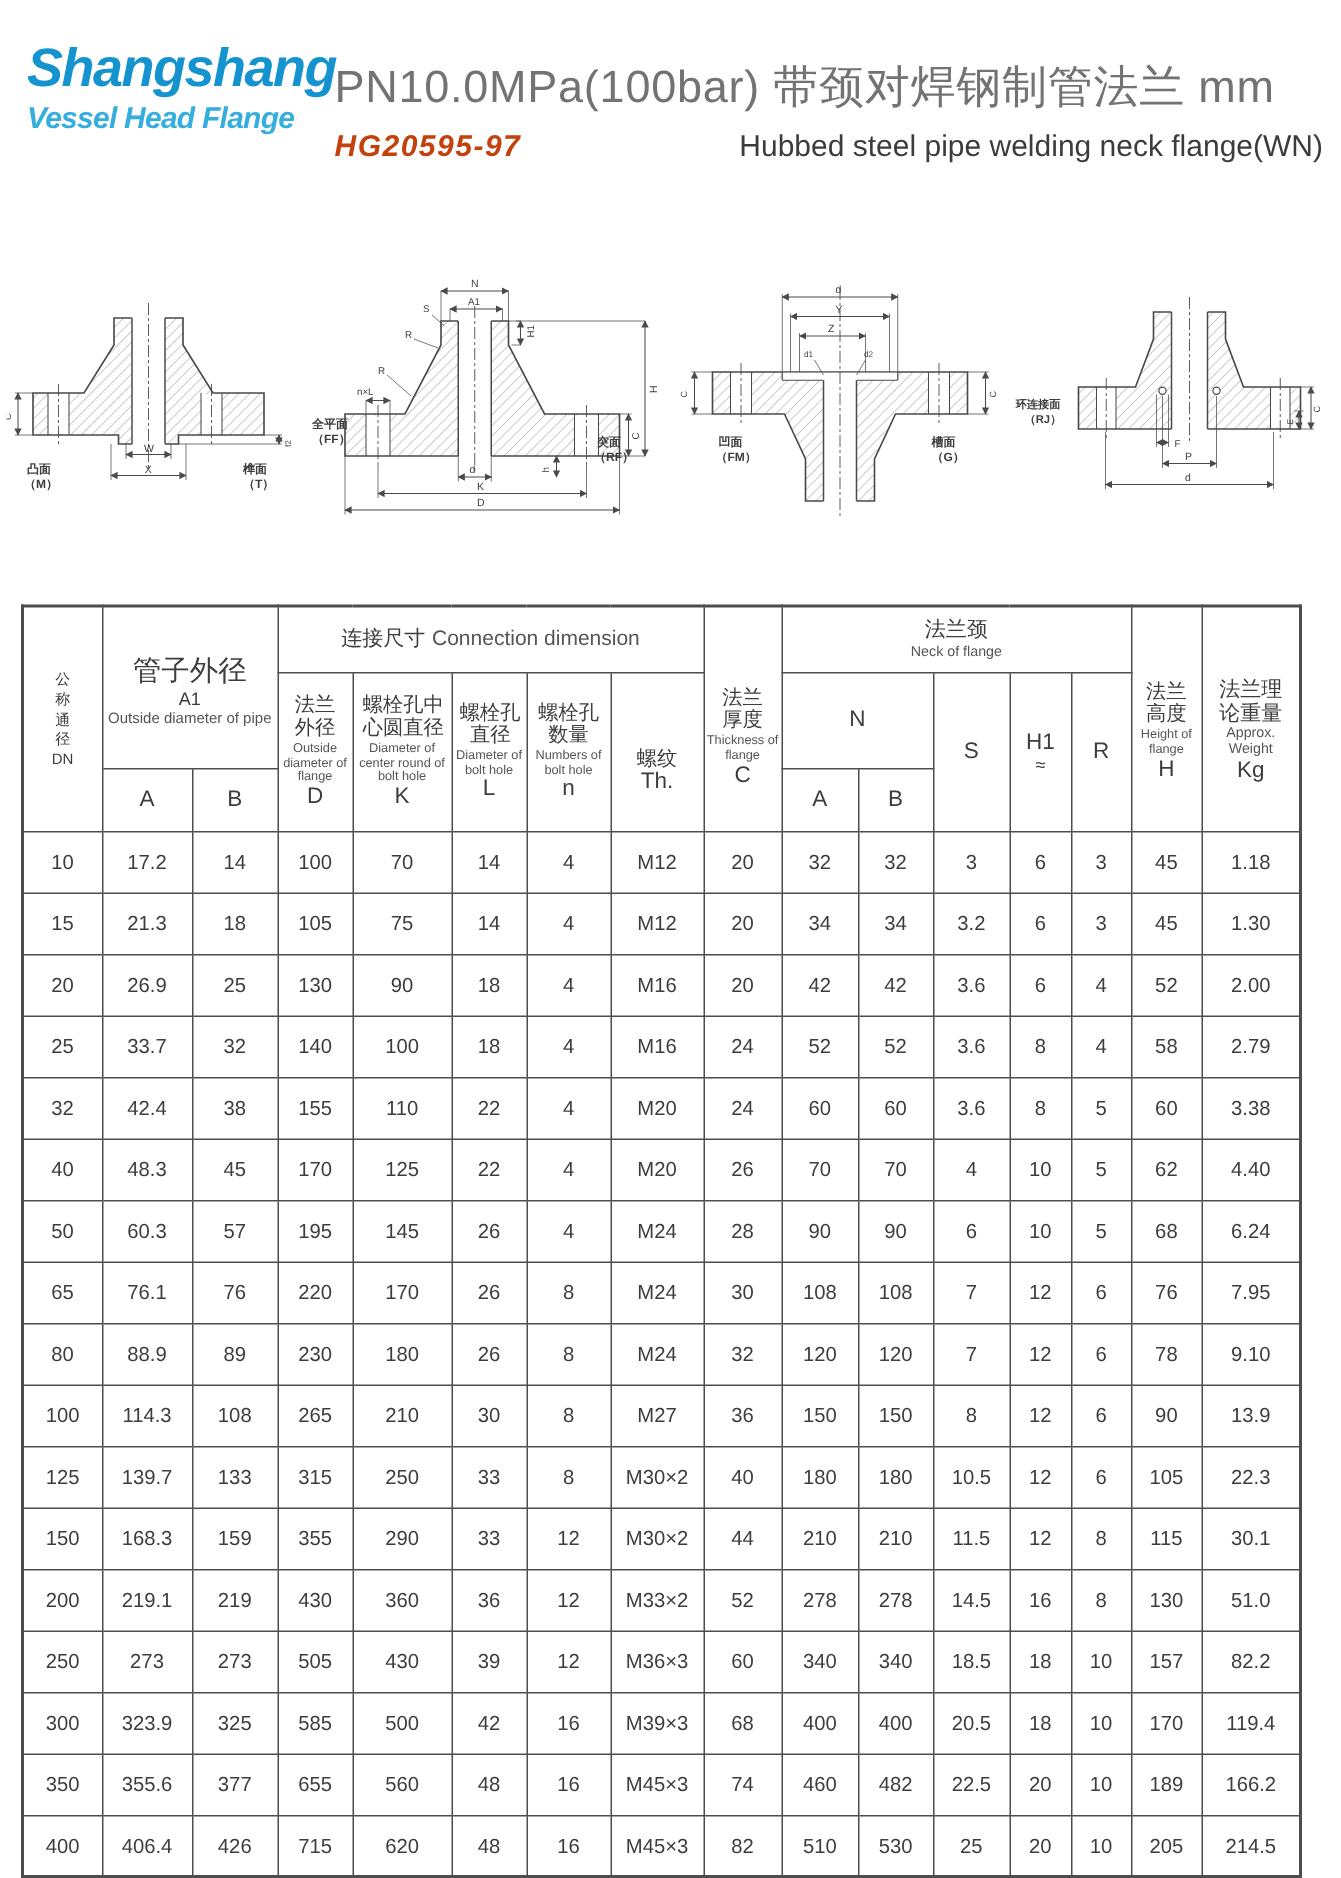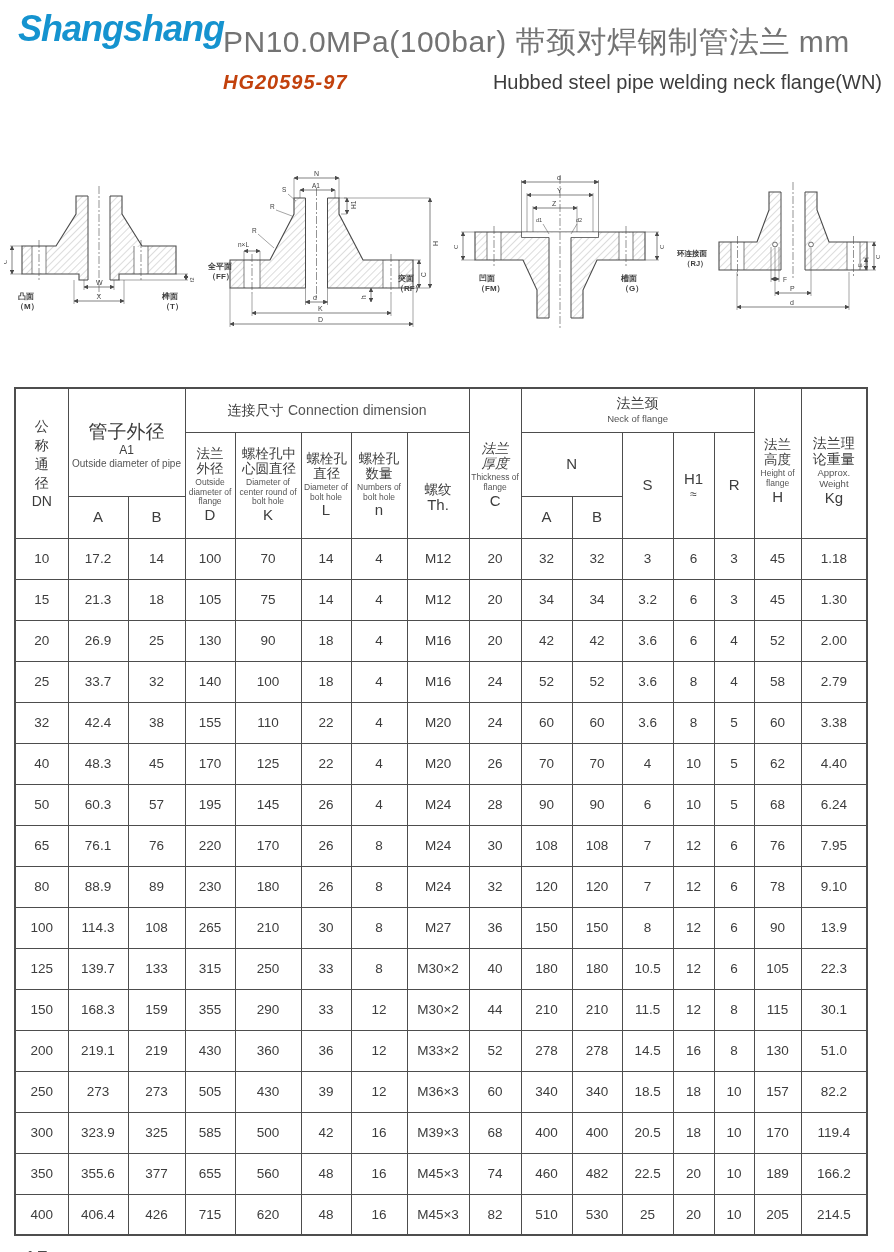--- a/index.html
+++ b/index.html
@@ -1,21 +1,21 @@
 <!DOCTYPE html>
 <html><head>
 <meta charset="utf-8">
 <style>
   * { margin:0; padding:0; box-sizing:border-box; }
   body {
     width:894px; height:1252px; background:#ffffff;
     font-family:"Liberation Sans", sans-serif; color:#3d3d3d;
     overflow:hidden;
   }
-  .page { width:894px; height:1252px; padding-top:6px; position:relative; }
+  .page { width:894px; height:1252px; padding-top:22px; position:relative; }
 
   
   .masthead { display:flex; align-items:flex-start; padding:0 12px 0 18px; height:100px; }
   .logo { width:205px; flex:0 0 205px; padding-top:2px; }
   .logo-main { font-size:36px; font-weight:bold; font-style:italic; color:#1593cf; letter-spacing:-1px; }
   .logo-sub  { font-size:20px; font-weight:bold; font-style:italic; color:#35aede; margin-top:2px; letter-spacing:-0.5px; }
   .titles { flex:1; padding-top:16px; }
   .title-main { font-size:30px; color:#737373; letter-spacing:0.5px; white-space:nowrap; }
   .title-sub { display:flex; justify-content:space-between; align-items:baseline; margin-top:8px; }
   .standard { font-size:20px; font-weight:bold; font-style:italic; color:#c2410c; letter-spacing:1px; }
@@ -33,35 +33,36 @@
                border:2px solid #4d4d4d; }
   .spec th, .spec td { border:1px solid #4d4d4d; text-align:center; vertical-align:middle;
                        font-weight:normal; padding:0; }
   .spec td { font-size:13.5px; height:41px; color:#3d3d3d; }
   .cellstack { display:flex; flex-direction:column; align-items:center; height:100%; padding:4px 1px; }
   .cn  { font-size:13.5px; line-height:1.15; }
   .cn-wrap { word-break:break-all; margin:0 auto; }
   .en  { font-size:8.5px; color:#555; line-height:1.15; margin-top:1px; }
   .letter { font-size:15px; margin-top:auto; padding-bottom:2px; line-height:1; }
   .grp { font-size:14px; }
-  .dncell { font-size:14px; }
+  .dncell { font-size:10px; }
   .dncell .v { width:1.25em; margin:0 auto; word-break:break-all; line-height:1.35; }
   .approx { font-size:12px; line-height:1; }
   .r1 { height:44px; } .r2 { height:64px; } .r3 { height:42px; }
 
   .page-num { font-size:22px; color:#4a4a4a; margin:10px 0 0 24px; }
 </style>
 </head>
 <body>
 
 <div class="page">
 
   <header class="masthead">
     <div class="logo">
       <div class="logo-main">Shangshang</div>
+      <div class="logo-sub">Vessel Head Flange</div>
     </div>
     <div class="titles">
       <div class="title-main">PN10.0MPa(100bar) 带颈对焊钢制管法兰  mm</div>
       <div class="title-sub">
         <span class="standard">HG20595-97</span>
         <span class="subtitle-en">Hubbed steel pipe welding neck flange(WN)</span>
       </div>
     </div>
   </header>
 
@@ -361,21 +362,21 @@
             <div style="font-size:12px; margin-top:1px;">A1</div>
             <div class="en" style="font-size:10px;">Outside diameter of pipe</div>
           </div>
         </th>
         <th colspan="5">
           <span class="grp">连接尺寸</span>
           <span class="grp en">Connection dimension</span>
         </th>
         <th rowspan="3">
           <div class="cellstack">
-            <div class="cn cn-wrap" style="width:2.4em; margin-top:24px;font-style:italic;">法兰厚度</div>
+            <div class="cn cn-wrap" style="width:2.4em; margin-top:24px;">法兰厚度</div>
             <div class="en">Thickness of flange</div>
             <div class="letter">C</div>
           </div>
         </th>
         <th colspan="5">
           <div class="grp">法兰颈</div>
           <div class="en" style="font-size:9.5px;">Neck of flange</div>
         </th>
         <th rowspan="3">
           <div class="cellstack">

